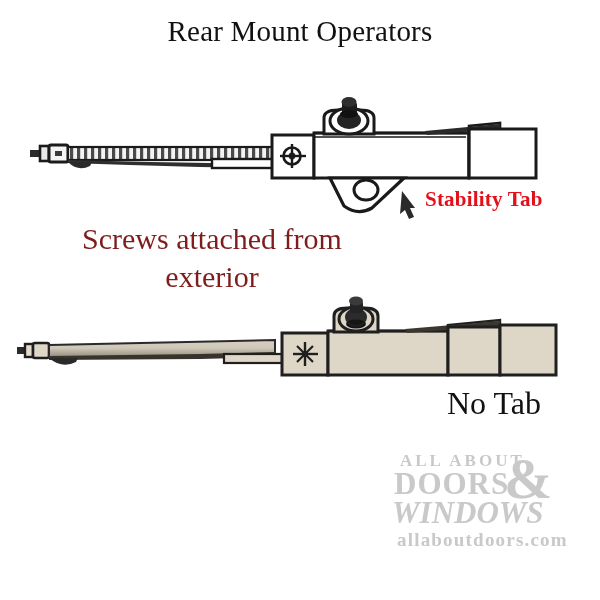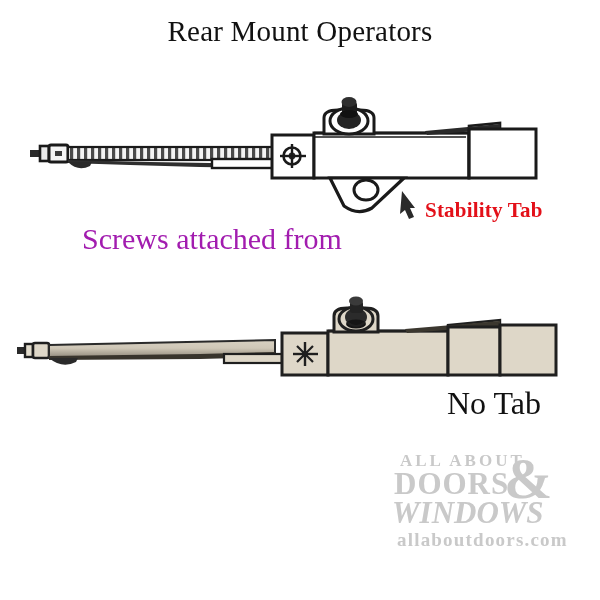--- a/index.html
+++ b/index.html
@@ -27,38 +27,38 @@
     font-size: 29px;
     line-height: 34px;
     letter-spacing: 0.2px;
     color: #111111;
   }
 
   .caption {
     text-align: center;
     font-size: 30px;
     line-height: 38px;
-    color: #a21caf;
+    color: #7f1d1d;
   }
 
   #caption-screws {
     left: 12px;
     top: 220px;
     width: 400px;
   }
 
   #caption-no-screw-hole {
     left: 6px;
     top: 428px;
     width: 400px;
   }
 
   #label-stability-tab {
     left: 425px;
-    top: 198px;
+    top: 187px;
     font-size: 21px;
     font-weight: bold;
     color: #e31019;
     letter-spacing: 0.2px;
     white-space: nowrap;
   }
 
   #label-no-tab {
     left: 447px;
     top: 385px;
@@ -194,20 +194,21 @@
       <g>
         <path d="M402,95 L415,112 L410,112 L414,121 L409,123 L405,114 L400,118 Z" fill="#2a2a2a"></path>
       </g>
     </svg>
   </div>
 
   <div class="abs" id="label-stability-tab">Stability Tab</div>
 
   <div class="abs caption" id="caption-screws">
     <div>Screws attached from</div>
+    <div>exterior</div>
   </div>
 
   <div class="abs" id="diagram-bottom">
     <svg width="600" height="108" viewBox="0 0 600 108" xmlns="http://www.w3.org/2000/svg">
       <defs>
         <linearGradient id="armShade" x1="0" y1="0" x2="0" y2="1">
           <stop offset="0%" stop-color="#d8d1c2"></stop>
           <stop offset="45%" stop-color="#cfc7b7"></stop>
           <stop offset="100%" stop-color="#8d8678"></stop>
         </linearGradient>

